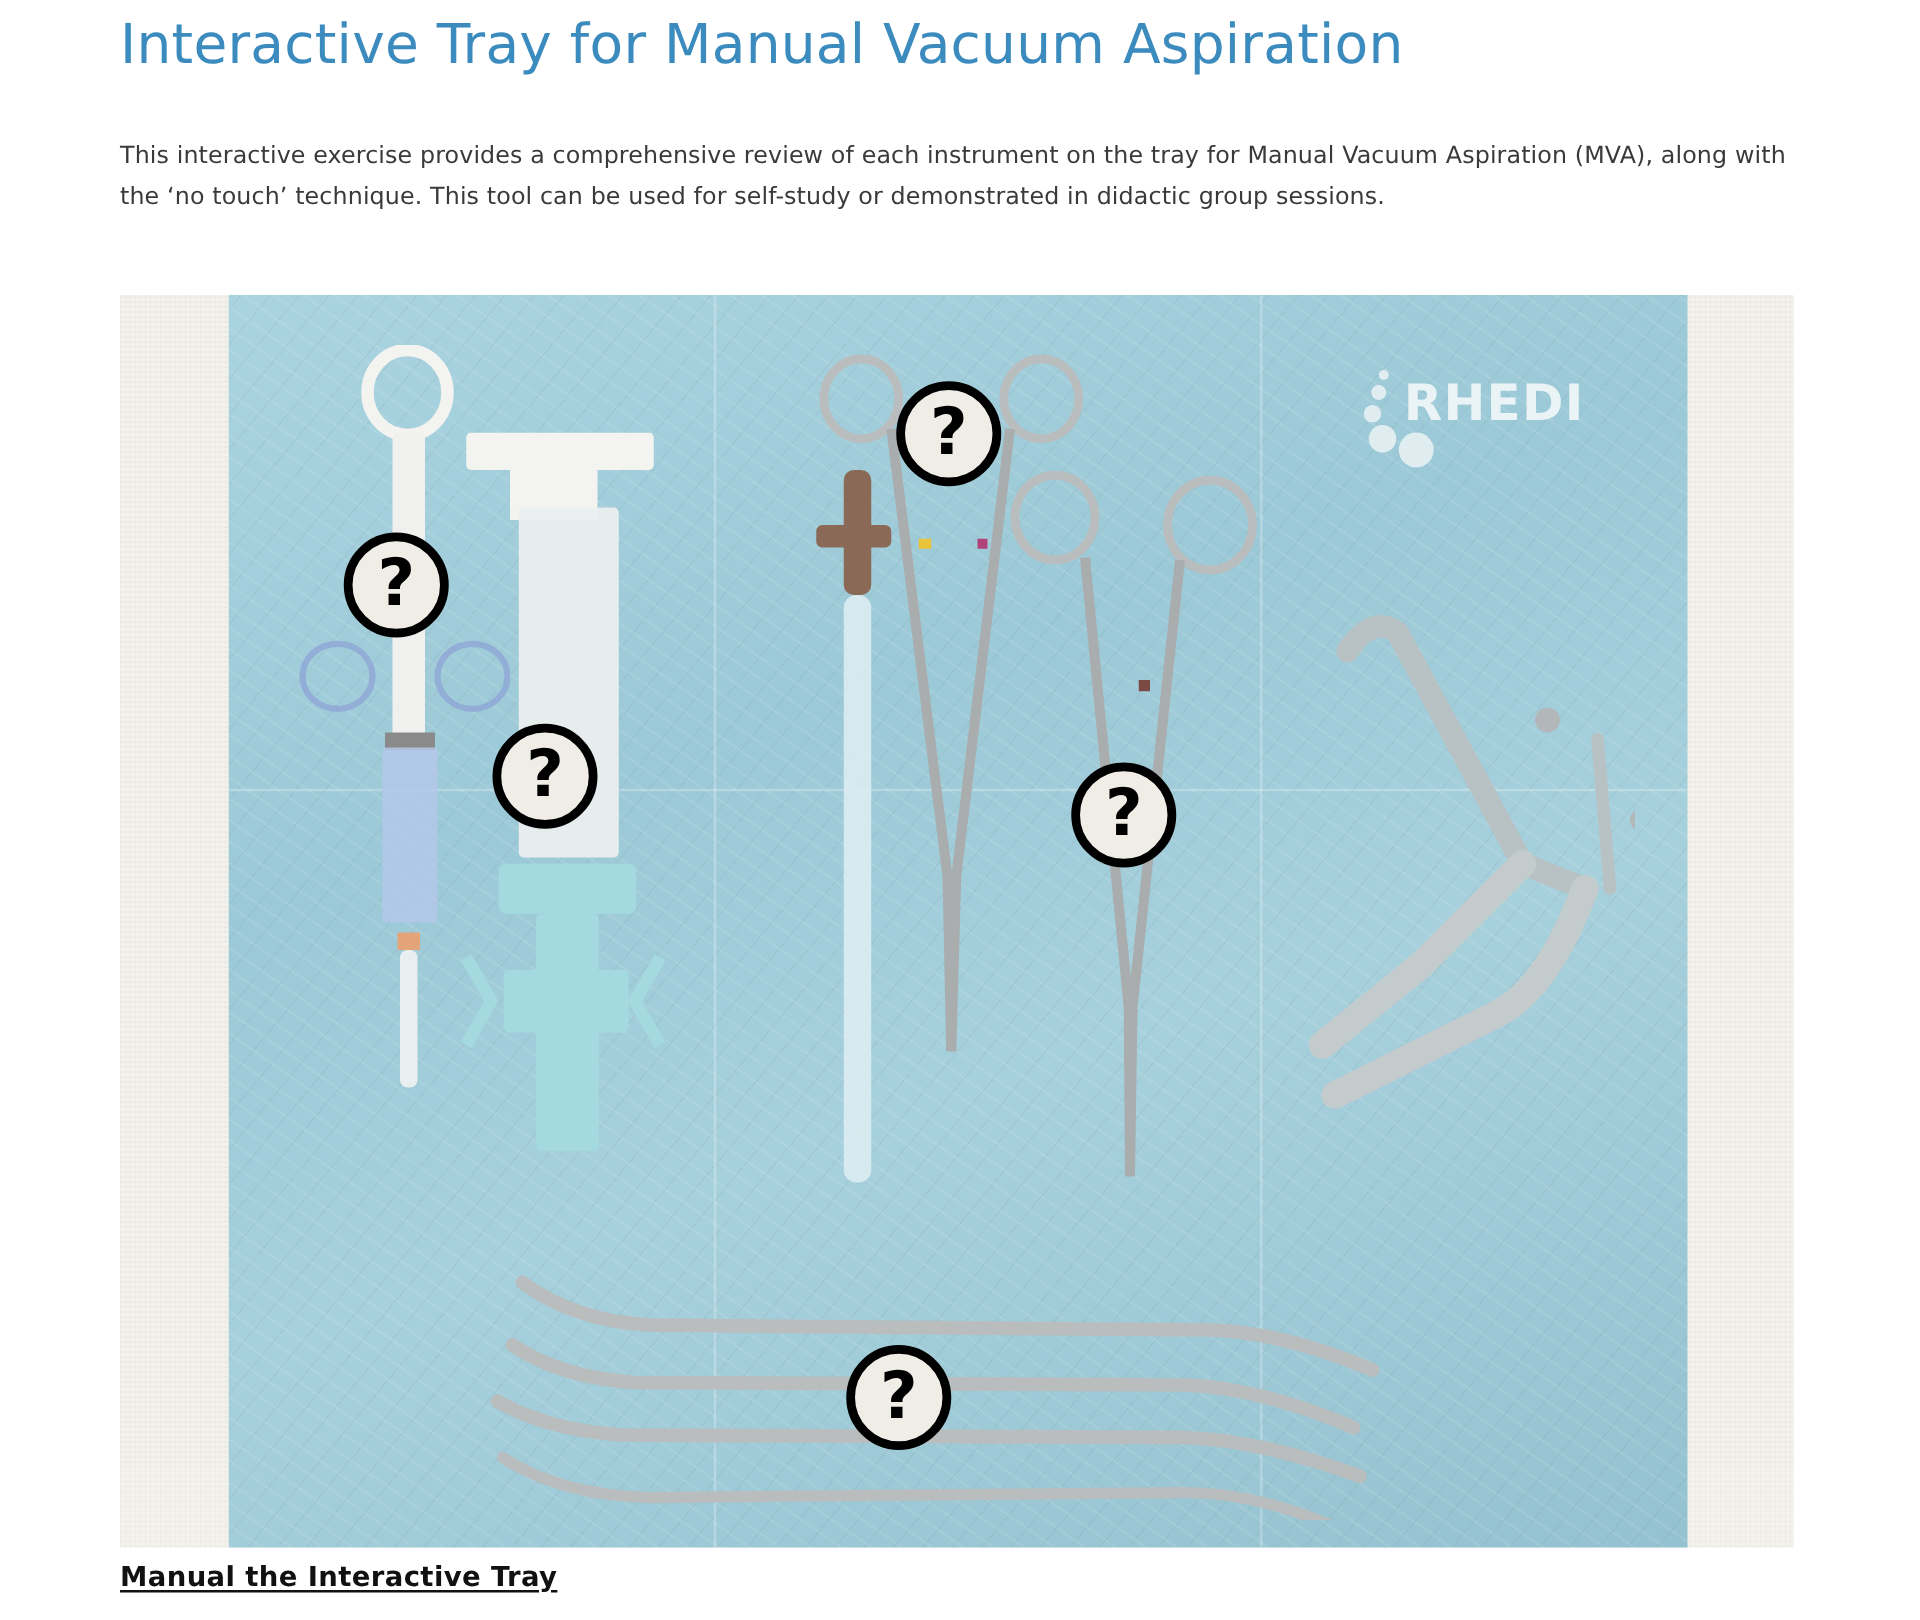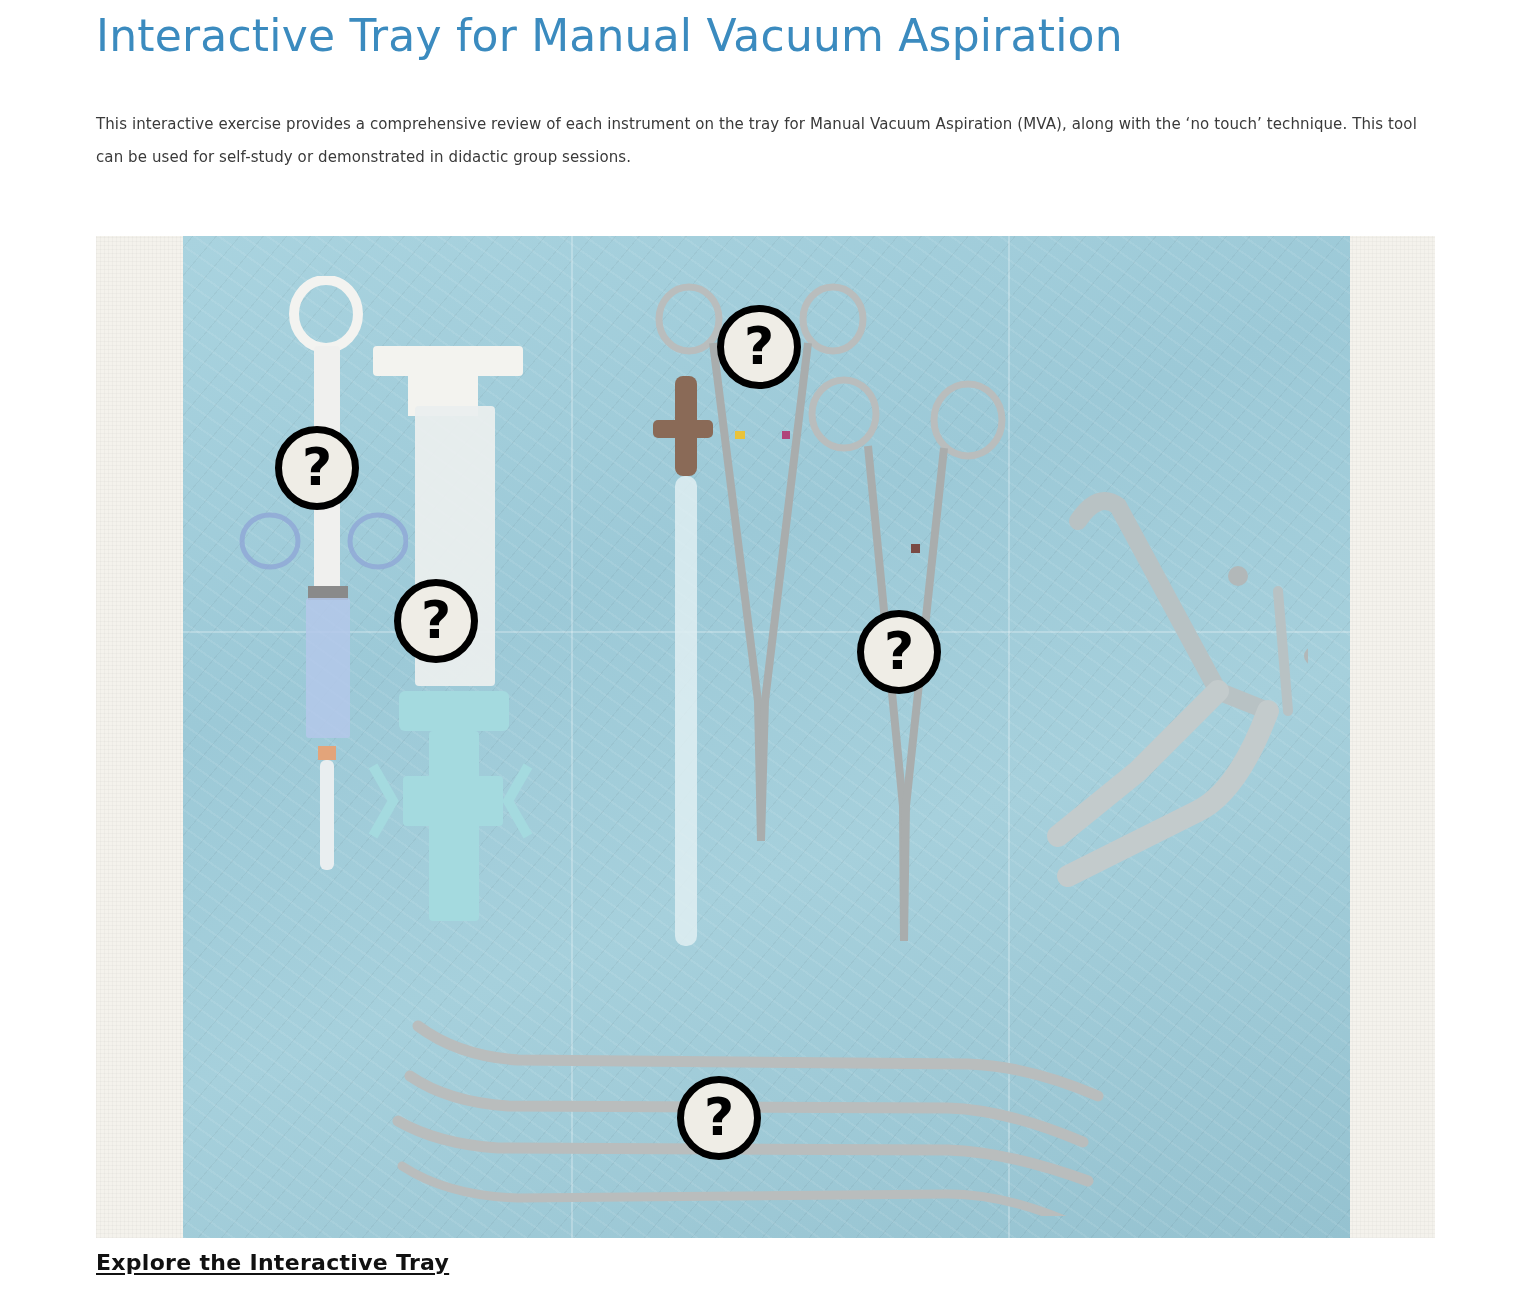--- a/index.html
+++ b/index.html
@@ -1,18 +1,18 @@
 <!DOCTYPE html>
 <html><head>
 <meta charset="utf-8">
 <style>
   html, body { margin: 0; padding: 0; background: #ffffff; }
   body { width: 1536px; height: 1296px; position: relative; overflow: hidden; font-family: "Liberation Sans", "DejaVu Sans", sans-serif; }
   .title { position: absolute; left: 96px; top: 6px; margin: 0; font-family: "DejaVu Sans", "Liberation Sans", sans-serif; font-weight: normal; font-size: 44px; letter-spacing: 0.2px; color: #3b8bbf; line-height: 60px; white-space: nowrap; }
-  .intro { position: absolute; left: 96px; top: 108px; width: 1345px; margin: 0; font-family: "DejaVu Sans", "Liberation Sans", sans-serif; font-size: 15px; line-height: 32.5px; color: #3a3a3a; letter-spacing: 0.1px; }
+  .intro { position: absolute; left: 96px; top: 108px; width: 1345px; margin: 0; font-family: "DejaVu Sans", "Liberation Sans", sans-serif; font-size: 19px; line-height: 32.5px; color: #3a3a3a; letter-spacing: 0.1px; }
   .figure { position: absolute; left: 96px; top: 236px; width: 1339px; height: 1002px; background: #f4f2ec;
     background-image: repeating-linear-gradient(0deg, rgba(0,0,0,0.025) 0 1px, transparent 1px 4px), repeating-linear-gradient(90deg, rgba(0,0,0,0.025) 0 1px, transparent 1px 4px); }
   .tray { position: absolute; left: 87px; top: 0; width: 1167px; height: 1002px; overflow: hidden;
     background: linear-gradient(160deg, #a9d3df 0%, #9cc9d7 35%, #a6d0dc 60%, #95c2d0 100%); }
   .tray::before { content: ""; position: absolute; inset: 0;
     background-image: repeating-linear-gradient(35deg, rgba(255,255,255,0.08) 0 2px, transparent 2px 14px), repeating-linear-gradient(-50deg, rgba(0,0,0,0.04) 0 1px, transparent 1px 18px); }
   .fold { position: absolute; background: rgba(255,255,255,0.25); }
   .logo { position: absolute; left: 906px; top: 58px; width: 190px; height: 80px; }
   .logo-text { position: absolute; left: 34px; top: 6px; font-family: "DejaVu Sans", sans-serif; font-weight: bold; font-size: 40px; color: #eaf3f5; letter-spacing: 1px; }
   .dot { position: absolute; border-radius: 50%; background: rgba(235,243,245,0.85); }
@@ -27,20 +27,28 @@
 <h1 class="title">Interactive Tray for Manual Vacuum Aspiration</h1>
 
 <p class="intro">This interactive exercise provides a comprehensive review of each instrument on the tray for Manual Vacuum Aspiration (MVA), along with the ‘no touch’ technique. This tool can be used for self-study or demonstrated in didactic group sessions.</p>
 
 <div class="figure">
   <div class="tray">
     <div class="fold" style="left:388px;top:0;width:2px;height:1002px;"></div>
     <div class="fold" style="left:825px;top:0;width:2px;height:1002px;"></div>
     <div class="fold" style="left:0;top:395px;width:1167px;height:2px;"></div>
 
+    <div class="logo">
+      <div class="dot" style="left:14px;top:2px;width:8px;height:8px;"></div>
+      <div class="dot" style="left:8px;top:14px;width:12px;height:12px;"></div>
+      <div class="dot" style="left:2px;top:30px;width:14px;height:14px;"></div>
+      <div class="dot" style="left:6px;top:46px;width:22px;height:22px;"></div>
+      <div class="dot" style="left:30px;top:52px;width:28px;height:28px;"></div>
+      <div class="logo-text">RHEDI</div>
+    </div>
 
     <svg class="instrument" style="left:55px;top:40px;" width="170" height="620">
       <ellipse cx="88" cy="38" rx="32" ry="34" fill="none" stroke="#f3f3f0" stroke-width="10"></ellipse>
       <rect x="76" y="70" width="26" height="250" rx="4" fill="#f0f0ee"></rect>
       <ellipse cx="32" cy="265" rx="28" ry="26" fill="none" stroke="#8ea6d6" stroke-width="5" opacity="0.8"></ellipse>
       <ellipse cx="140" cy="265" rx="28" ry="26" fill="none" stroke="#8ea6d6" stroke-width="5" opacity="0.8"></ellipse>
       <rect x="70" y="310" width="40" height="14" fill="#8a8a8a"></rect>
       <rect x="68" y="322" width="44" height="140" rx="3" fill="#b4c8ea" opacity="0.85"></rect>
       <rect x="80" y="470" width="18" height="14" fill="#e3a47a"></rect>
       <rect x="82" y="484" width="14" height="110" rx="6" fill="#e9eef0"></rect>
@@ -107,13 +115,13 @@
     </div>
     <div class="hotspot" style="left:674px;top:374px;">
       <span>?</span>
     </div>
     <div class="hotspot" style="left:494px;top:840px;">
       <span>?</span>
     </div>
   </div>
 </div>
 
-<a class="explore-link">Explore the Interactive Tray</a>
+<a class="explore-link">Manual the Interactive Tray</a>
 
 </body></html>

